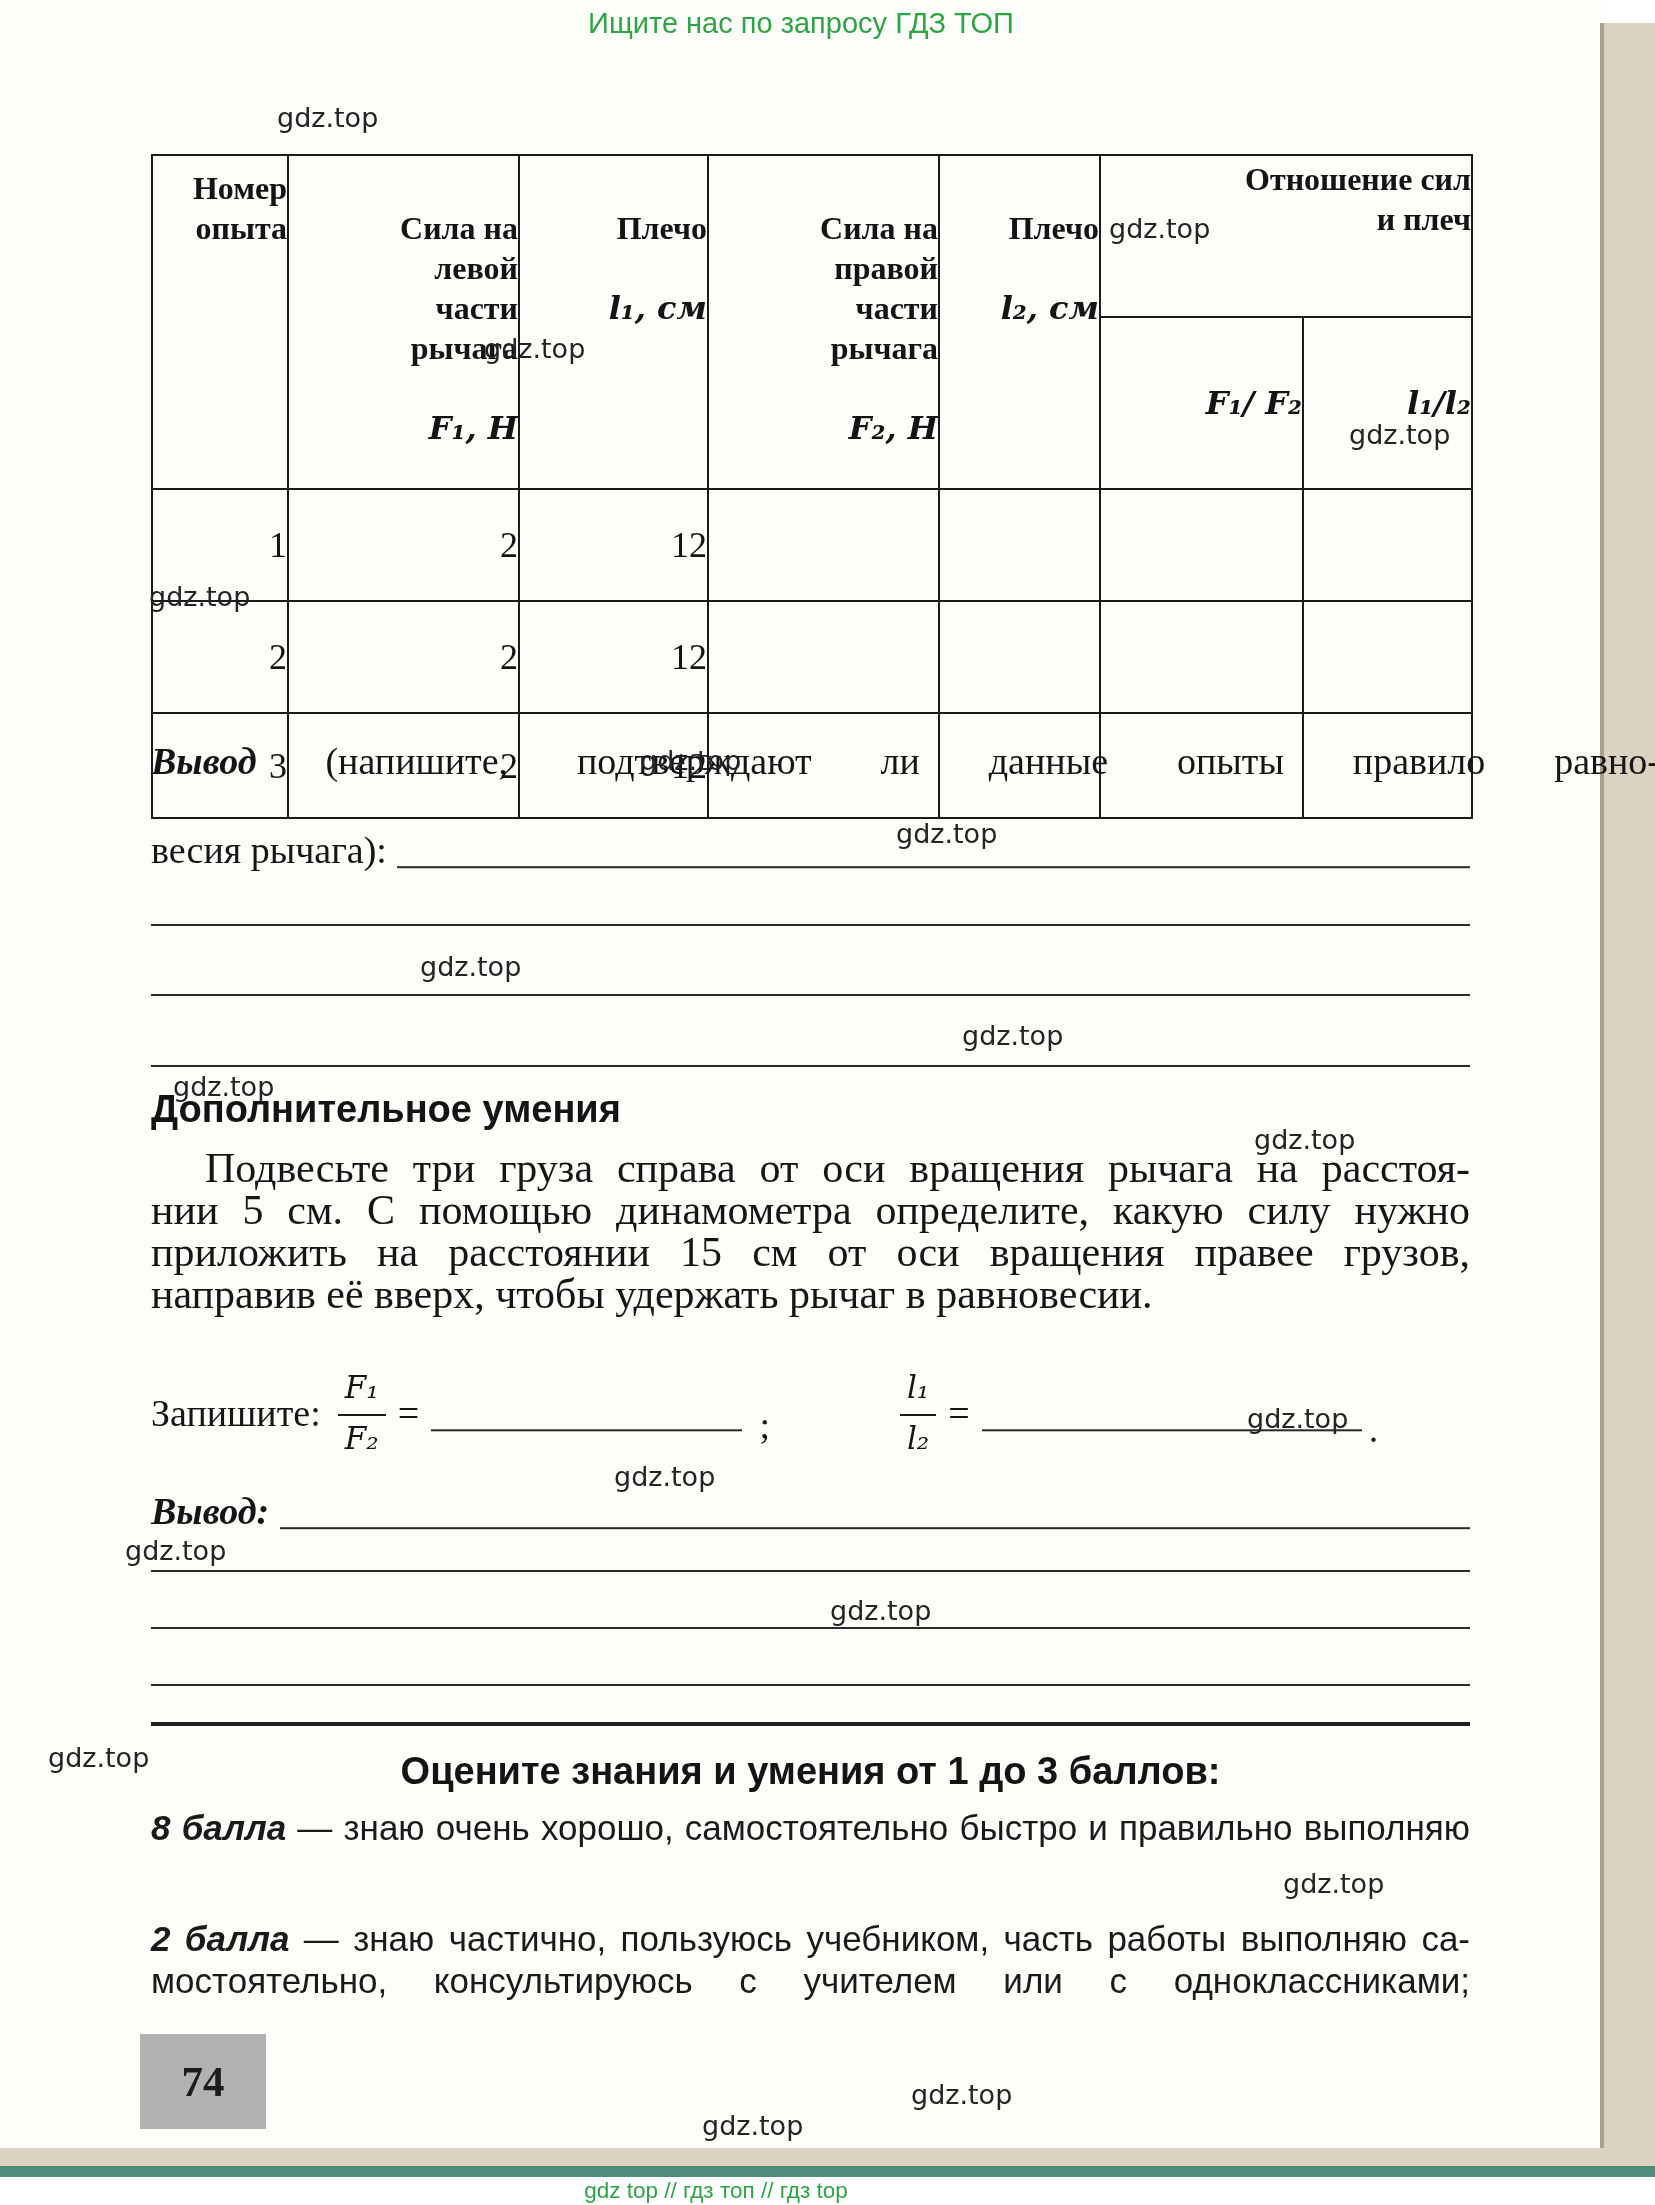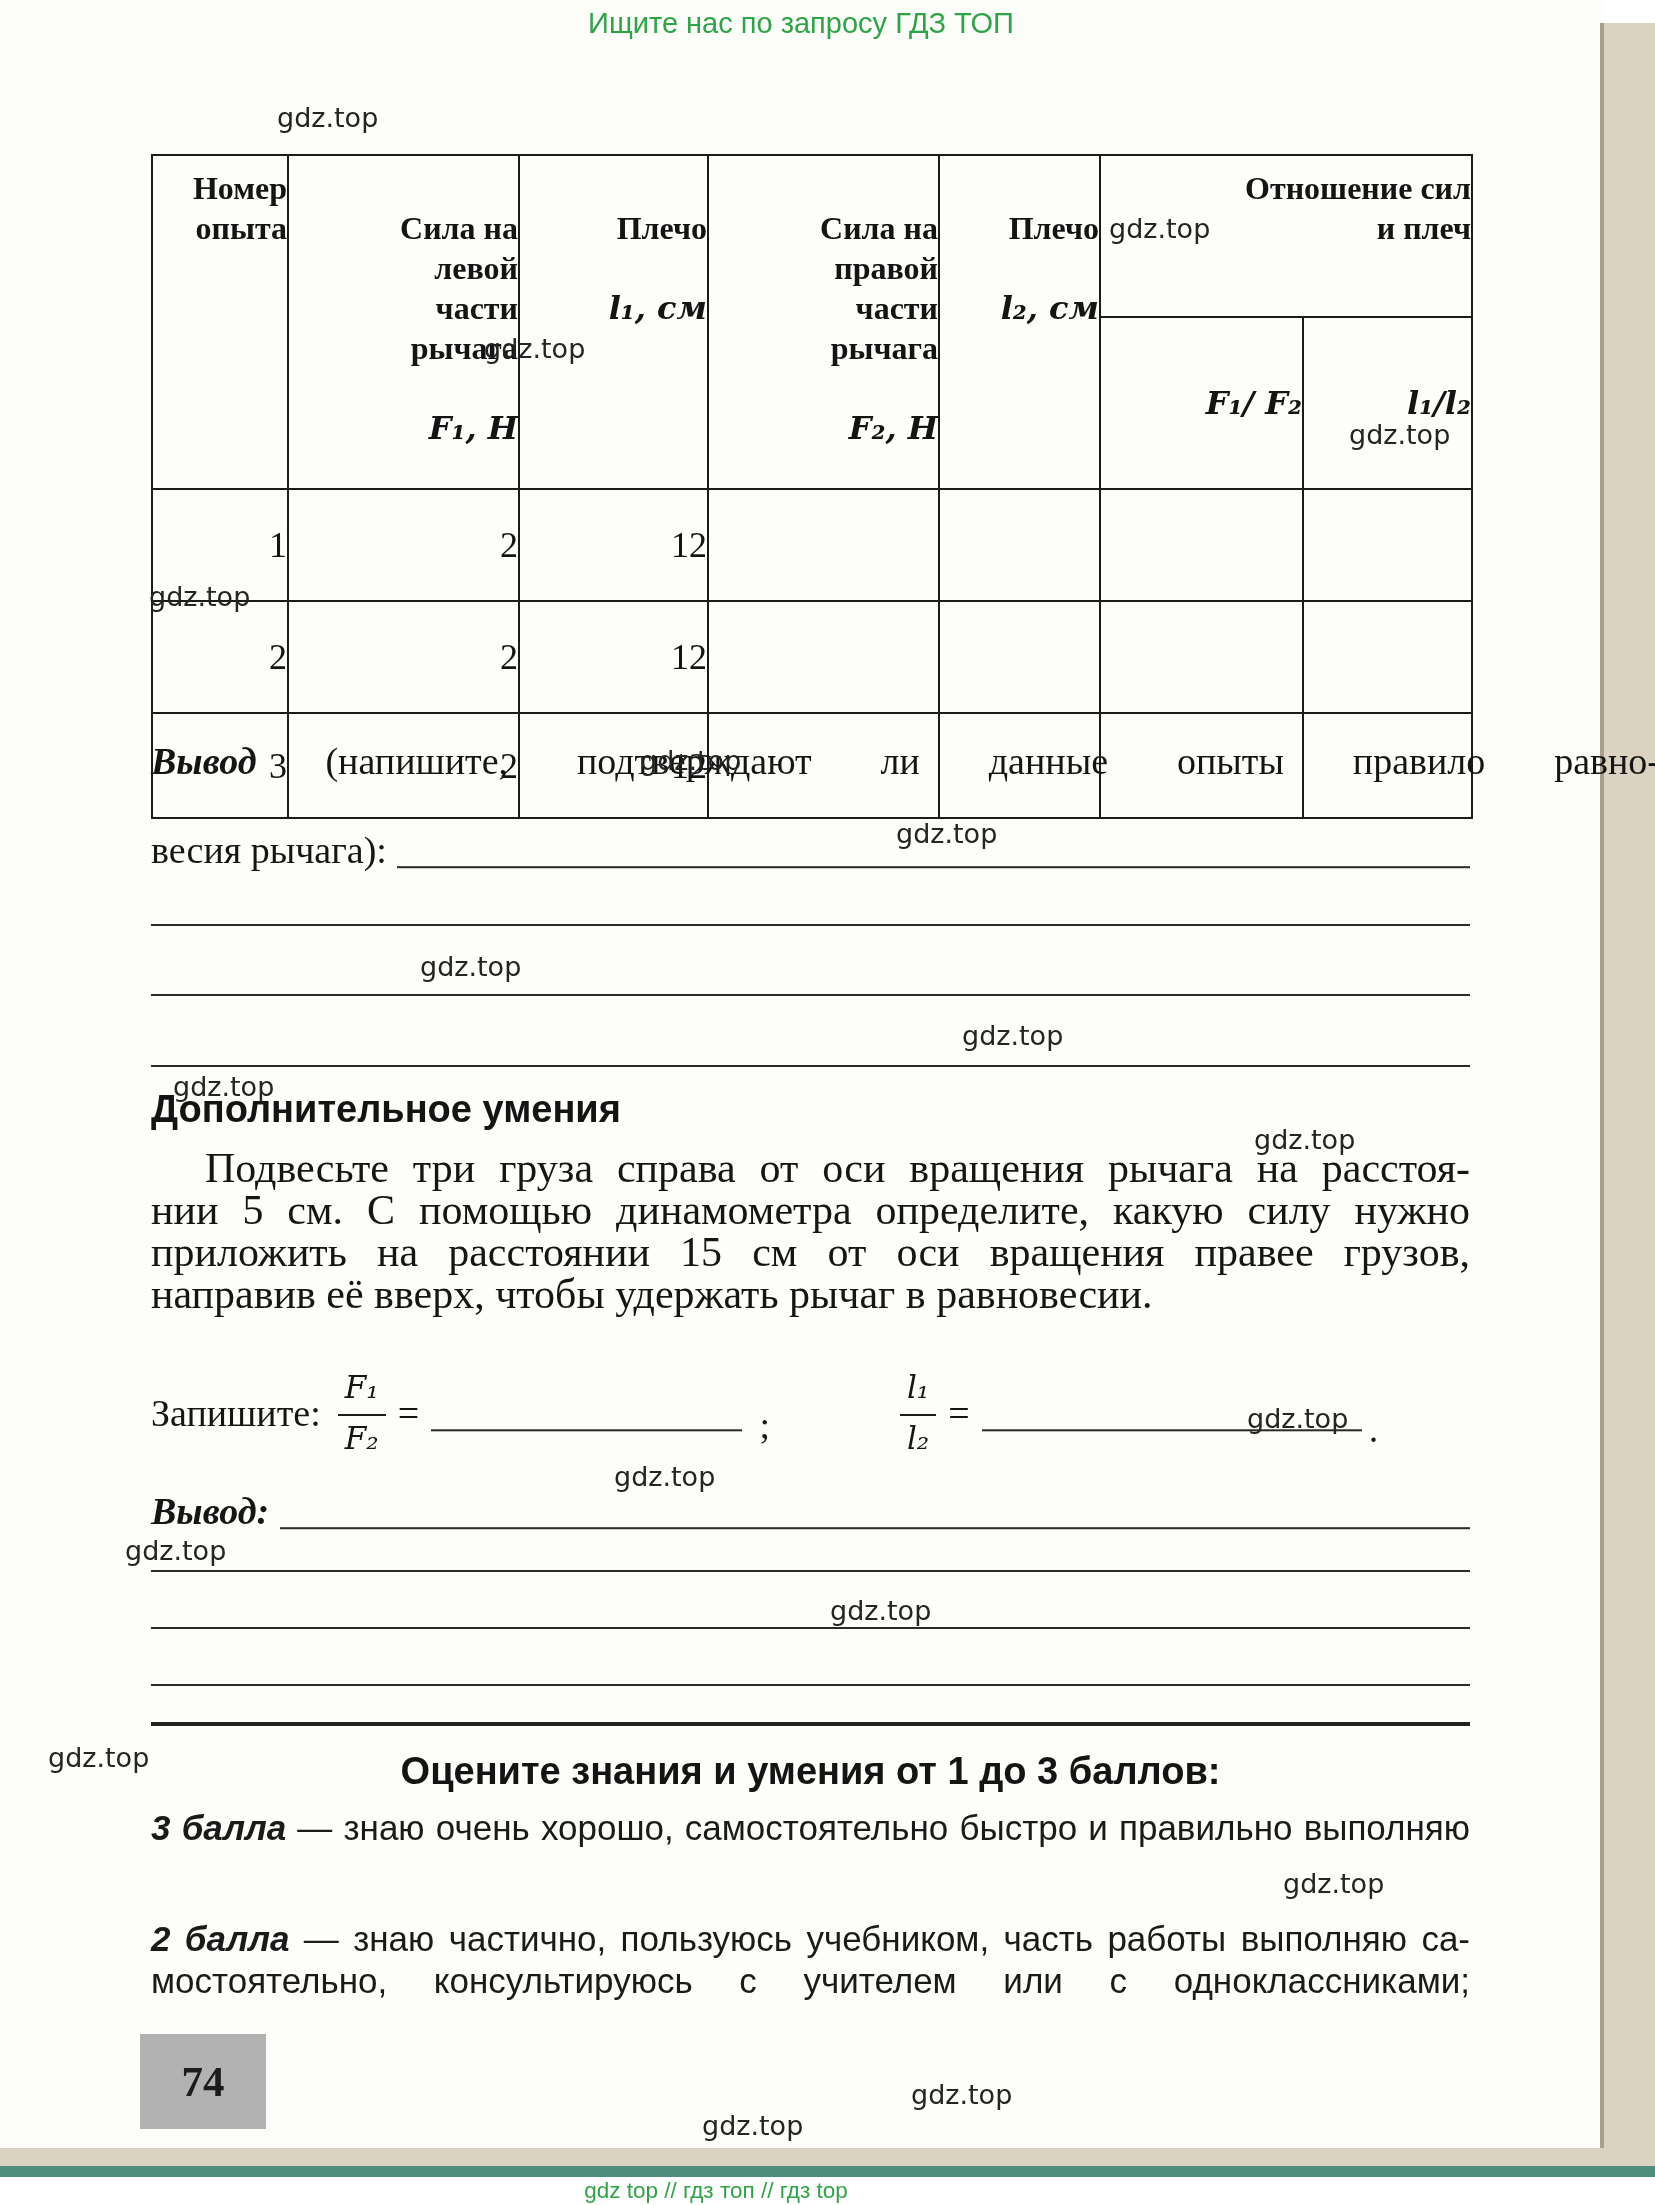--- a/index.html
+++ b/index.html
@@ -22,21 +22,21 @@
 
   .wm { position:absolute; font-family:"DejaVu Sans",sans-serif; font-size:27px;
         color:#242424; z-index:30; white-space:nowrap; }
 
   
   .labtable { position:absolute; left:151px; top:154px; width:1319px;
               border-collapse:collapse; table-layout:fixed; background:transparent; }
   .labtable td { border:2.6px solid #1b1b1b; text-align:right; color:#141414; }
   .hc { vertical-align:top; padding-top:12px; font-weight:bold; font-size:32px;
         line-height:40px; white-space:pre-line; }
-  .group { padding-top:12px;border-radius:25px; }
+  .group { padding-top:3px;border-radius:25px; }
   .fm { font-style:italic; font-family:"DejaVu Serif","Liberation Serif",serif; }
   .sub { vertical-align:middle; padding-top:0; }
   .dr td { vertical-align:middle; font-size:36px; }
   .hrow1 { height:118px; } .hrow2 { height:126px; }
   .dr1 { height:112px; } .dr2 { height:112px; } .dr3 { height:105px; }
 
   .serif44 { font-family:"Liberation Serif","DejaVu Serif",serif; font-size:38px; color:#151515; }
   .bi { font-weight:bold; font-style:italic; }
   .blk { position:absolute; }
   .jline { text-align:justify; }
@@ -202,21 +202,21 @@
 
   <div class="hline" style="top:1570px;"></div>
   <div class="hline" style="top:1627px;"></div>
   <div class="hline" style="top:1684px;"></div>
 
   <div class="rule-thick" style="top:1722px;"></div>
 
   <div class="sec-title" style="left:151px; top:1750px; width:1319px; text-align:center;">Оцените знания и умения от 1 до 3 баллов:</div>
 
   <div class="blk rating-text" style="left:151px; top:1807px; width:1319px;">
-    <div class="jline stretch"><span class="bi">3 балла</span><span> — </span><span>знаю очень хорошо, самостоятельно быстро и правильно выполняю</span></div>
+    <div class="jline stretch"><span class="bi">8 балла</span><span> — </span><span>знаю очень хорошо, самостоятельно быстро и правильно выполняю</span></div>
   </div>
 
   <div class="blk rating-text" style="left:151px; top:1918px; width:1319px;">
     <div class="jline stretch"><span class="bi">2 балла</span><span> — </span><span>знаю частично, пользуюсь учебником, часть работы выполняю са-</span></div>
     <div class="jline stretch">мостоятельно, консультируюсь с учителем или с одноклассниками;</div>
   </div>
 
   <div class="pagenum-box">74</div>
 
   <div class="banner-bottom">gdz top  //  гдз топ  //  гдз top</div>

